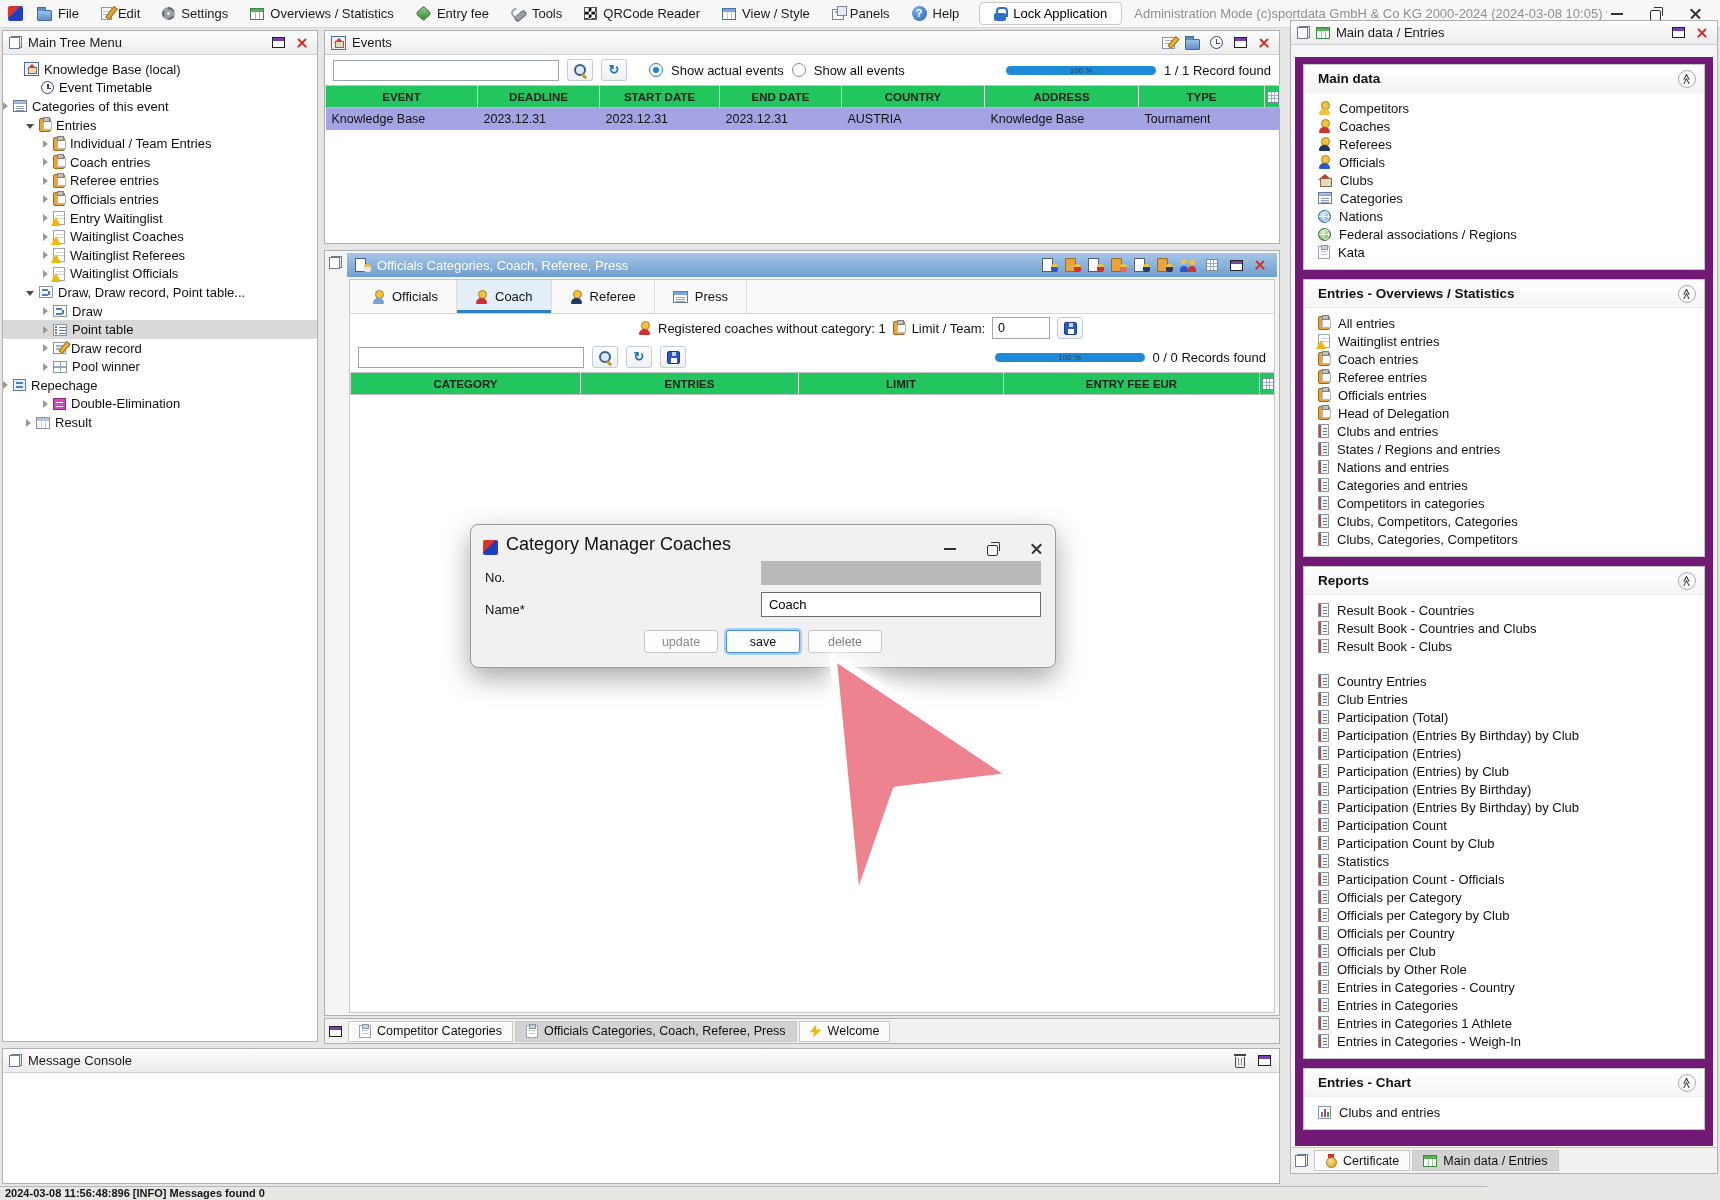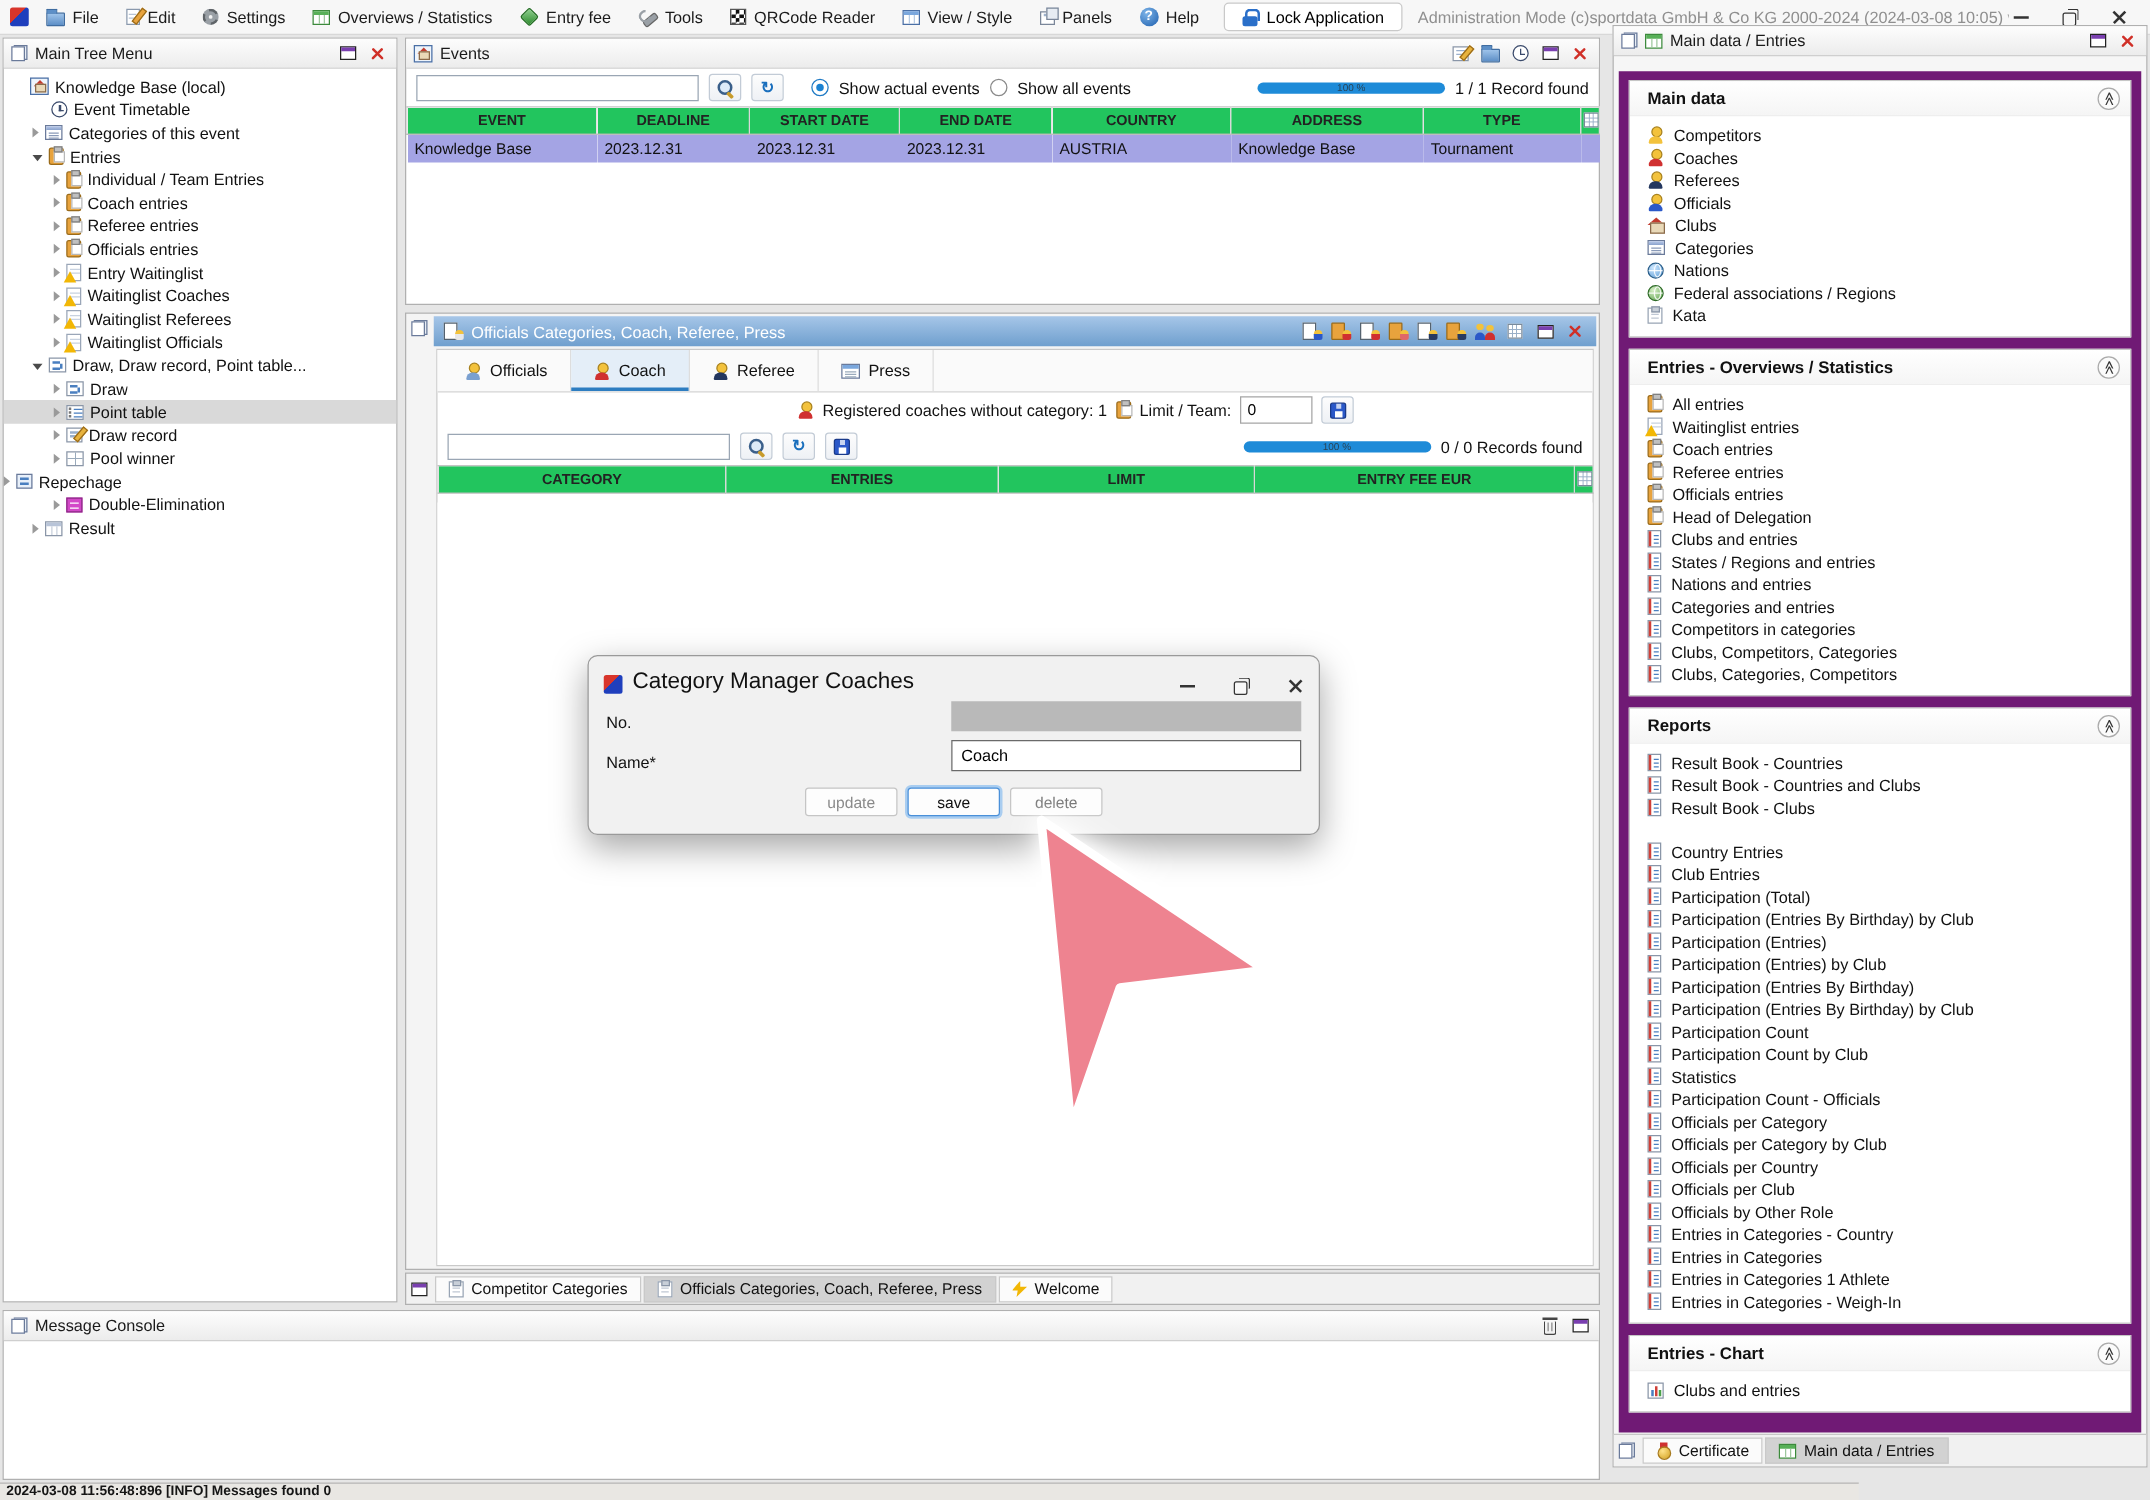--- a/index.html
+++ b/index.html
@@ -309,21 +309,21 @@
         <div class="trow" style="padding-left: 6px;">
           <span class="tri tri-none"></span>
           <span class="i i-homeframe"></span>
           <span class="lbl">Knowledge Base (local)</span>
         </div>
         <div class="trow" style="padding-left: 23px;">
           <span class="tri tri-none"></span>
           <span class="i i-clock"></span>
           <span class="lbl">Event Timetable</span>
         </div>
-        <div class="trow" style="padding-left: 23px; align-items: center;">
+        <div class="trow" style=" align-items: center;">
           <span class="tri tri-r"></span>
           <span class="i i-cats"></span>
           <span class="lbl">Categories of this event</span>
         </div>
         <div class="trow" style="padding-left: 23px;">
           <span class="tri tri-d"></span>
           <span class="i i-clip"></span>
           <span class="lbl">Entries</span>
         </div>
         <div class="trow" style="padding-left: 40px;">

